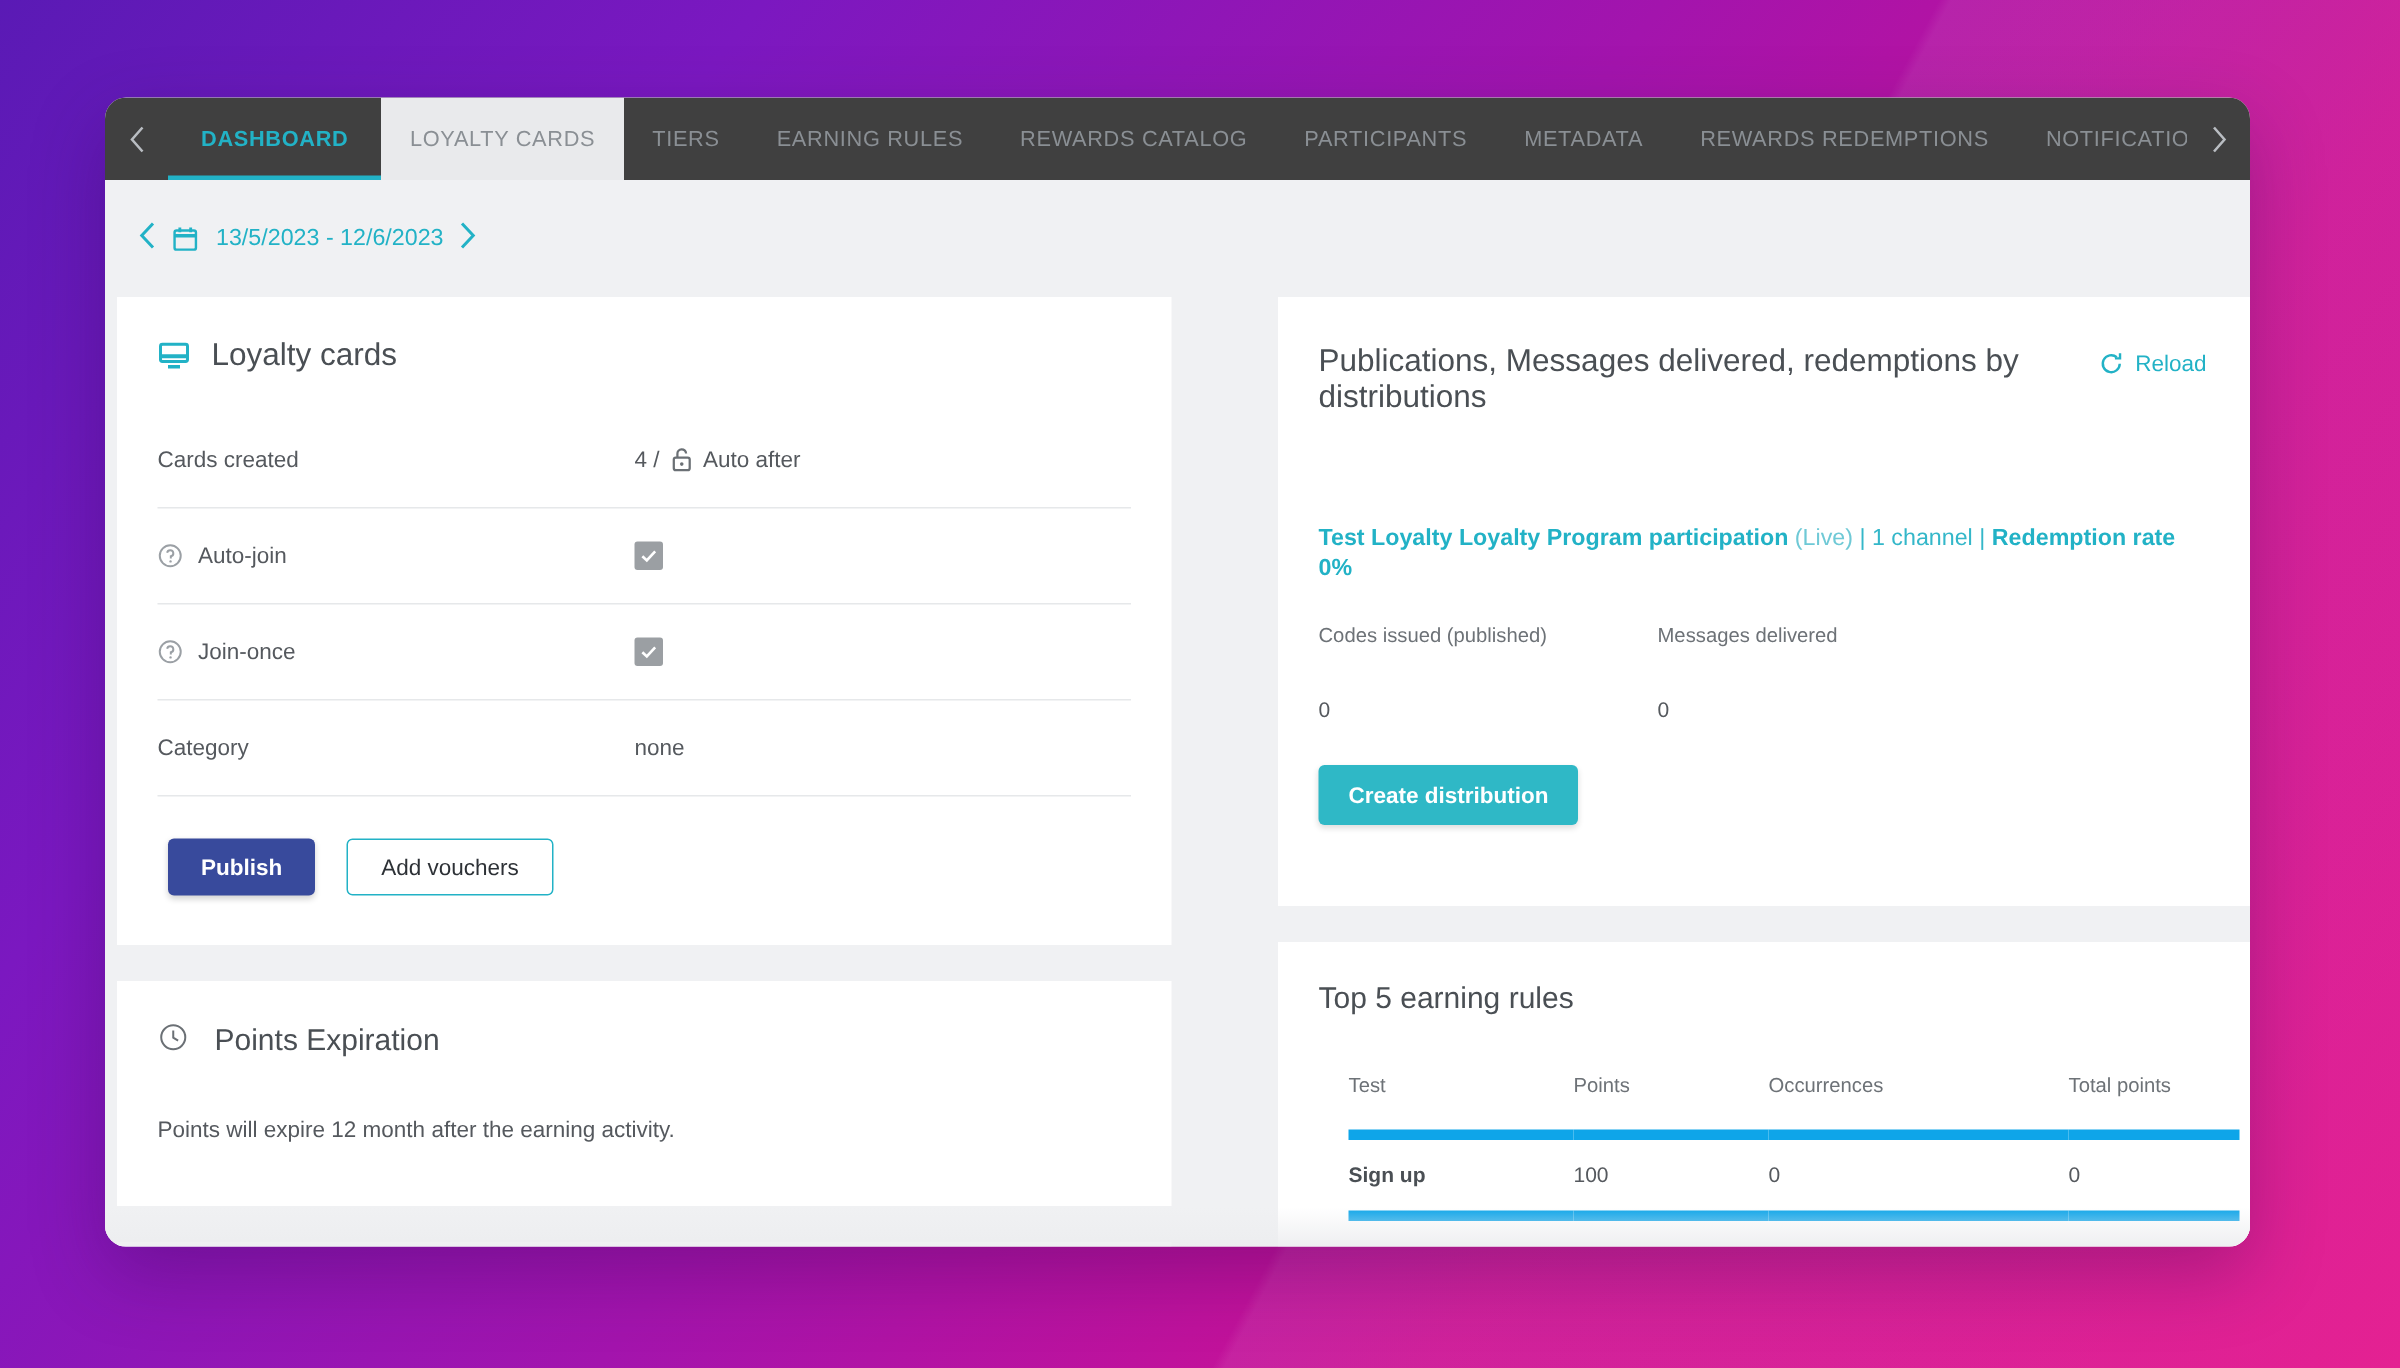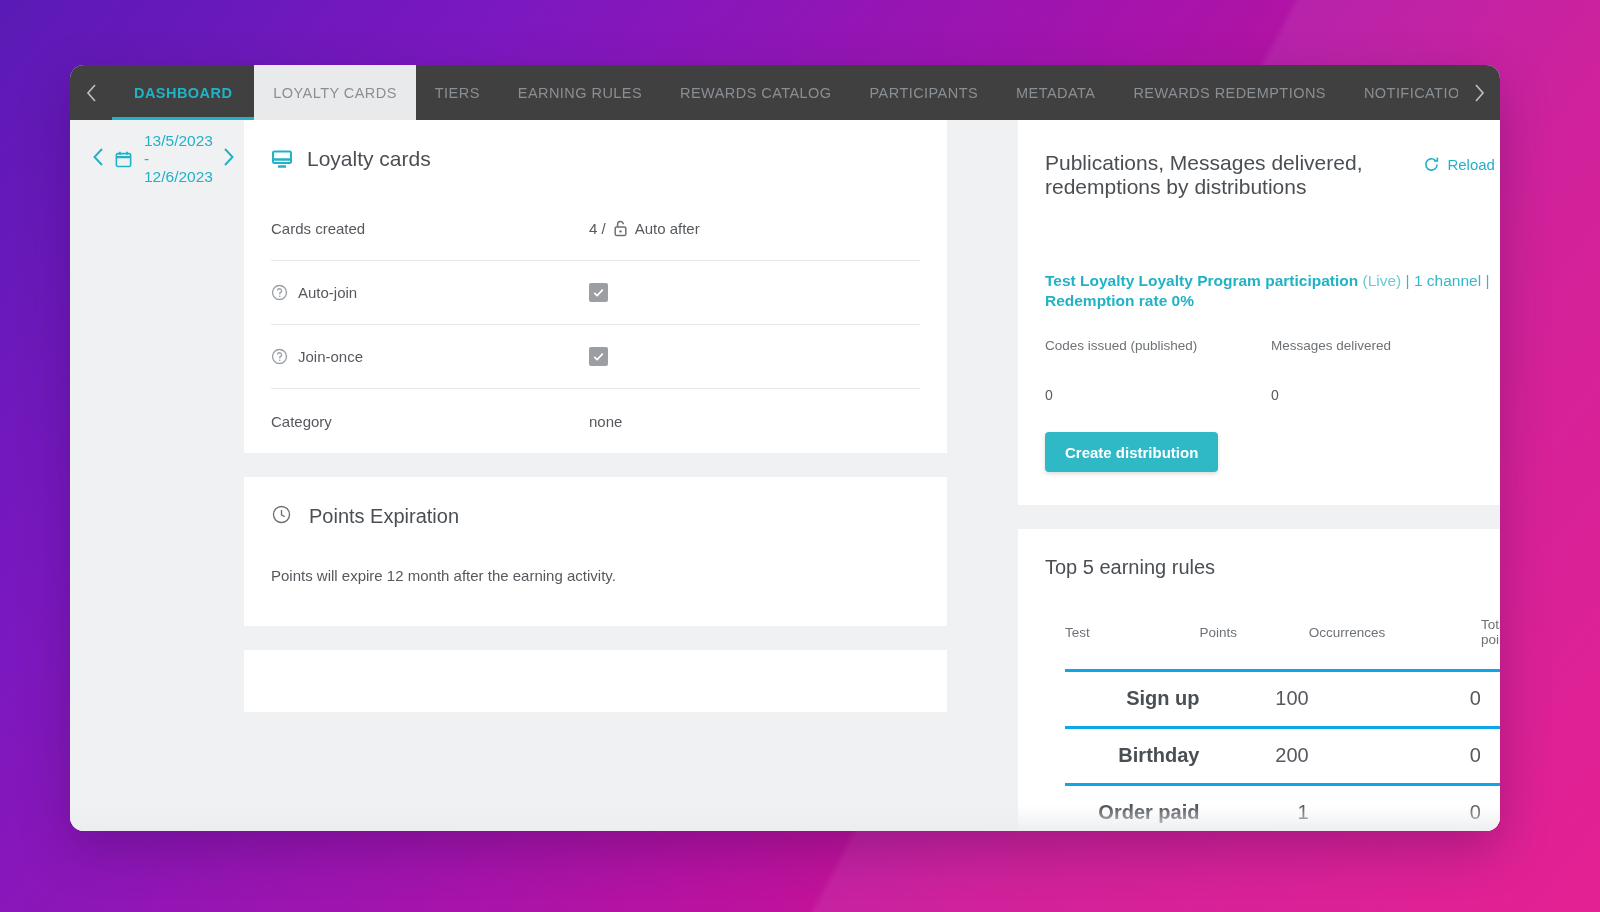--- a/index.html
+++ b/index.html
@@ -83,21 +83,21 @@
     background: #22b2c6;
   }
   .tab.hover { background: #e9eaec; }
 
   
   .page {
     flex: 1 1 auto;
     background: #f0f1f3;
     overflow: hidden;
     display: flex;
-    flex-direction: row;
+    flex-direction: column;
   }
 
   
   .datebar {
     height: 78px;
     flex: 0 0 78px;
     display: flex;
     align-items: center;
     padding-left: 21px;
     gap: 9px;
@@ -232,21 +232,21 @@
   .dist-link .mid { color: #34b7c9; font-weight: 400; }
 
   .stats {
     display: flex;
     padding-top: 27px;
   }
   .stat { width: 226px; flex: 0 0 226px; }
   .stat-label { font-size: 13.5px; color: #6d7277; }
   .stat-value { font-size: 14px; color: #55595e; padding-top: 34px; }
 
-  .cta-row { padding: 29px 0 33px 0; }
+  .cta-row { padding: 29px 0 54px 0; }
   .btn-teal {
     background: #2fb8c6;
     color: #ffffff;
     height: 40px;
     border-radius: 4px;
     display: inline-flex;
     align-items: center;
     justify-content: center;
     padding: 0 20px;
     font-size: 15px;
@@ -258,25 +258,24 @@
   .tbl-title { font-size: 20px; color: #4a4f54; padding-bottom: 38px; }
   table.tbl { width: 100%; border-collapse: collapse; margin-left: 20px; }
   table.tbl th {
     text-align: left;
     font-size: 13.5px;
     font-weight: 400;
     color: #6d7277;
     padding: 0 0 22px 0;
   }
   table.tbl td {
-    font-size: 20px;
+    font-size: 14px;
     color: #55595e;
     padding: 15px 0 16px 0;
-    border-top: 3px solid #0ea5e9;
-    text-align: right;
+    border-top: 7px solid #0ea5e9;
   }
   table.tbl td.nm { font-weight: 700; color: #4a4f54; }
   .c-name { width: 150px; }
   .c-pts  { width: 130px; }
   .c-occ  { width: 200px; }
 
   .fade-bottom {
     position: absolute;
     left: 0; right: 0; bottom: 0;
     height: 26px;
@@ -435,20 +434,24 @@
                 </svg>
               </span>
             </div>
           </div>
 
           <div class="kv">
             <div class="kv-label">Category</div>
             <div class="kv-val">none</div>
           </div>
 
+          <div class="btn-row">
+            <div class="btn btn-primary">Publish</div>
+            <div class="btn btn-outline">Add vouchers</div>
+          </div>
         </div>
 
         <div class="card">
           <div class="pe-head">
             <span>
               <svg width="21" height="21" viewBox="0 0 22 22" fill="none" stroke="#6b7075" stroke-width="1.4">
                 <circle cx="11" cy="11" r="8.4"></circle>
                 <path d="M11 6.2 V11.3 L14.4 13.4"></path>
               </svg>
             </span>

